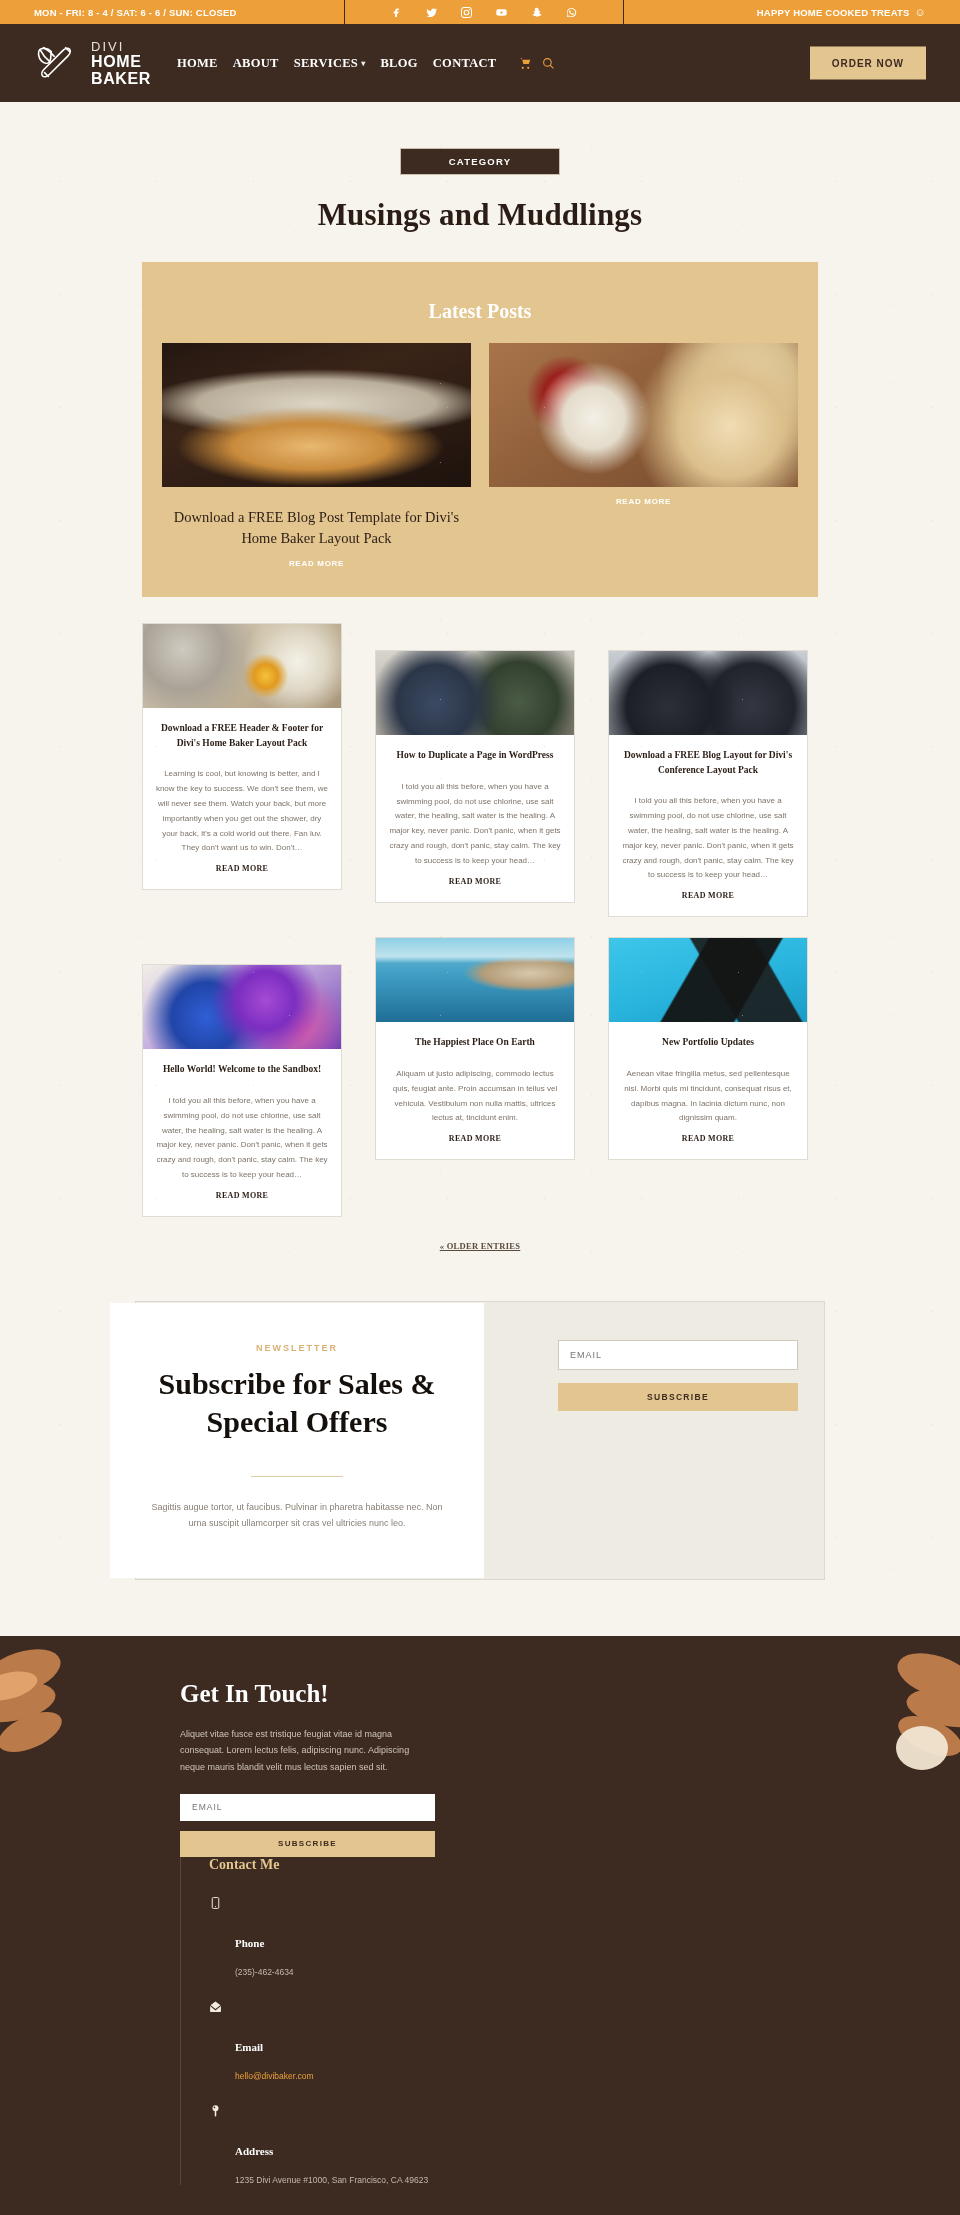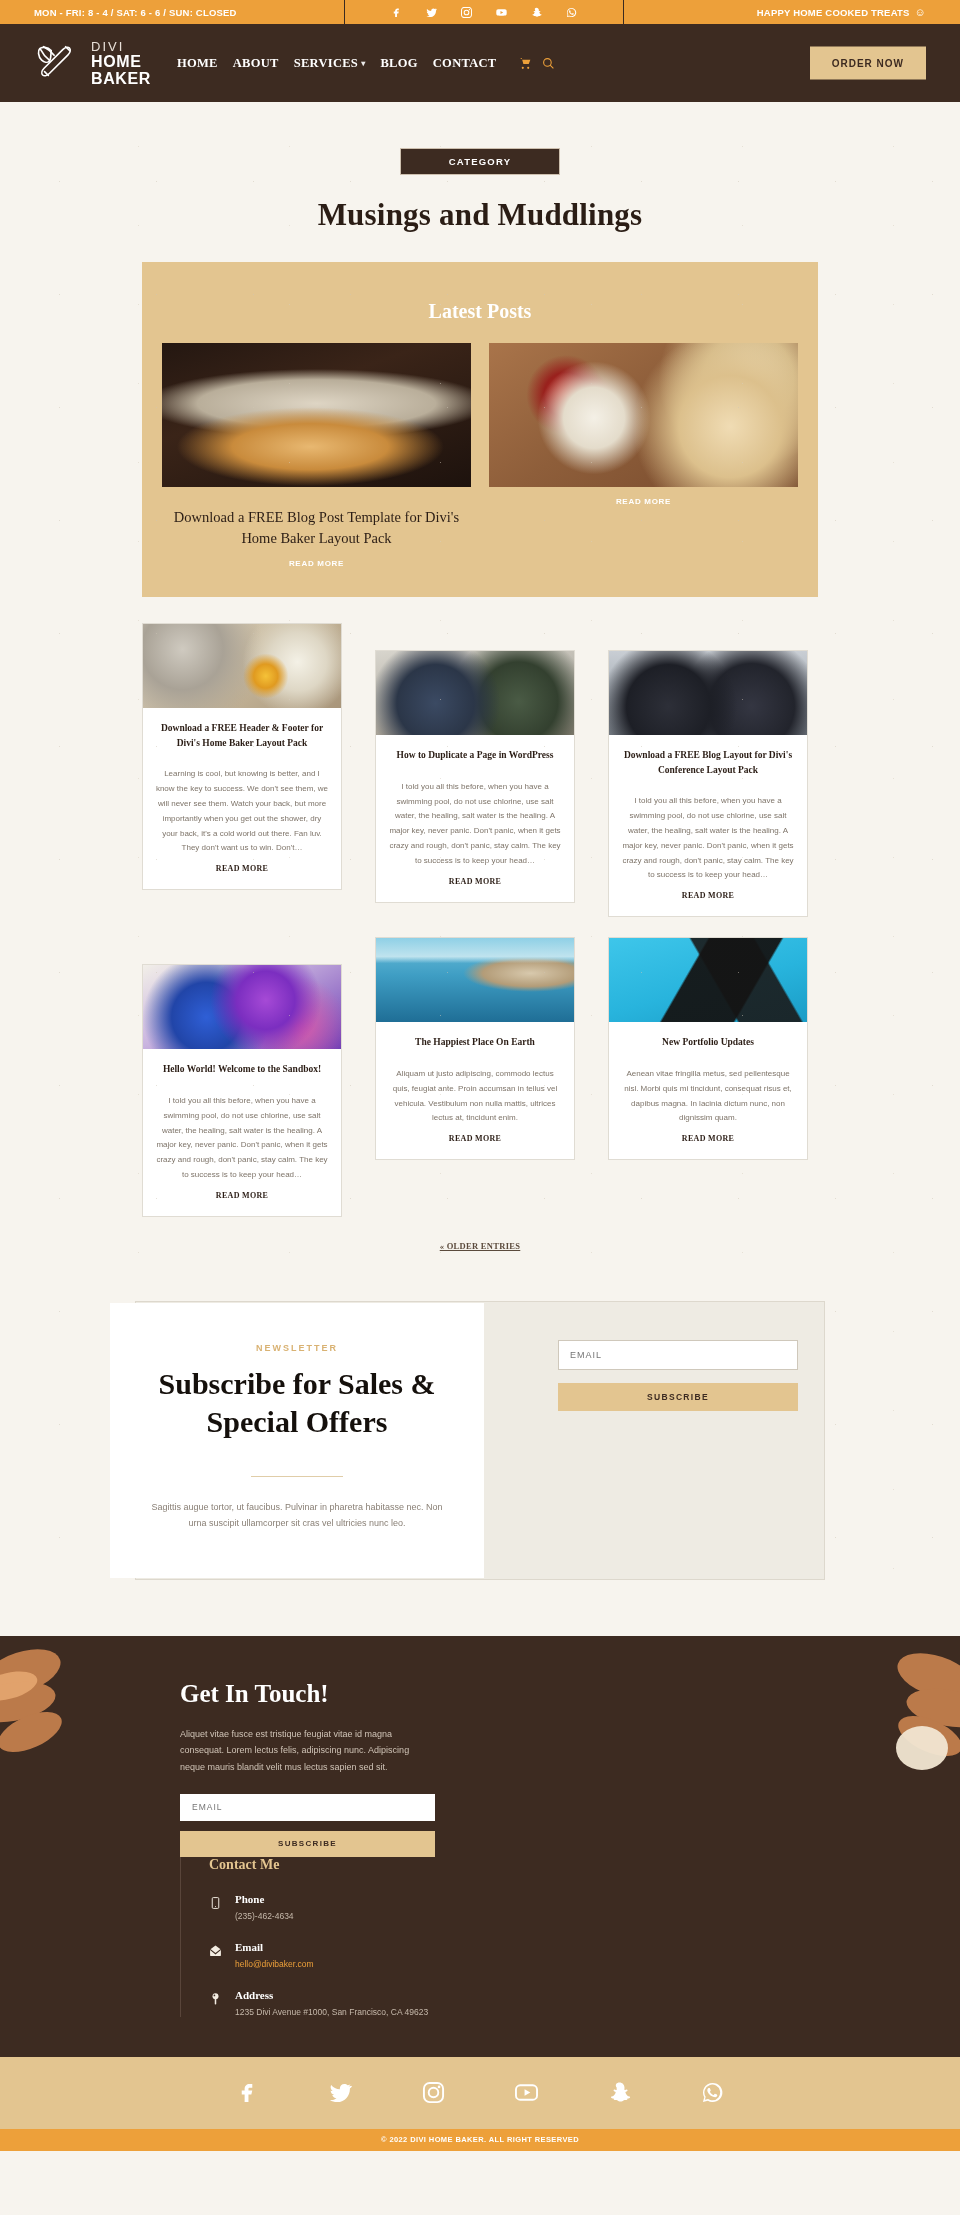--- a/index.html
+++ b/index.html
@@ -27,21 +27,21 @@
   .topbar .tb-social span { font-size: 11px; line-height: 1; display: inline-flex; }
   .topbar .tb-social svg { width: 11px; height: 11px; fill: #fff; }
   .topbar .tb-tag { flex: 1; justify-content: flex-end; padding-right: 34px; gap: 5px; }
   .topbar .tb-tag .emoji { font-size: 11px; }
 
   
   .header {
     background: #3d2b21; height: 78px; display: flex; align-items: center;
     padding: 0 34px; position: relative;
   }
-  .brand { display: flex; align-items: flex-start; gap: 11px; }
+  .brand { display: flex; align-items: flex-end; gap: 11px; }
   .brand-mark { width: 46px; height: 46px; }
   .brand-mark svg { width: 46px; height: 46px; }
   .brand-text { line-height: 1.0; color: #fff; }
   .brand-text .l1 { font-size: 13px; letter-spacing: 2px; font-weight: 300; color: #e8e0d8; }
   .brand-text .l2, .brand-text .l3 { font-size: 16px; font-weight: 800; letter-spacing: .6px; margin-top: 1px;}
   nav.mainnav { display: flex; align-items: center; gap: 15px; margin-left: 26px; }
   nav.mainnav a {
     color: #fff; text-decoration: none; font-family: "Liberation Serif", serif;
     font-size: 12.5px; font-weight: 700; letter-spacing: .3px; display:flex; align-items:center; gap:3px;
   }
@@ -222,22 +222,22 @@
     color: #3d2b21; font-size: 8px; font-weight: 700; letter-spacing: 1.3px; cursor: pointer;
     font-family: "Liberation Sans", sans-serif;
   }
   .f-right { flex: 1; border-left: 1px solid #59453a; padding-left: 28px; }
   .f-right h3 {
     font-family: "Liberation Serif", serif; color: #e3c590; font-size: 14px; font-weight: 700;
   }
   .c-item { display: flex; gap: 11px; margin-top: 20px; }
   .c-ico { width: 15px; flex: 0 0 15px; padding-top: 2px; }
   .c-ico svg { width: 13px; height: 16px; fill: #f3ece2; }
-  .c-item h4 { font-family: "Liberation Serif", serif; color: #fff; font-size: 11px; font-weight: 700; }
-  .c-item .val { font-size: 8.5px; color: #c6b9ab; margin-top: 6px; text-align: right; }
+  .c-item h4 { font-family: "Liberation Serif", serif; color: #fff; font-size: 11px; font-weight: 700; margin-top: 44px; }
+  .c-item .val { font-size: 8.5px; color: #c6b9ab; margin-top: 18px; text-align: right; }
   .c-item .val.link { color: #eda03a; }
 
   
   .social-strip {
     background: #e3c590; height: 72px; display: flex; align-items: center;
     justify-content: center; gap: 70px;
   }
   .social-strip a { display: inline-flex; }
   .social-strip svg { width: 23px; height: 23px; fill: #fff; }
 

